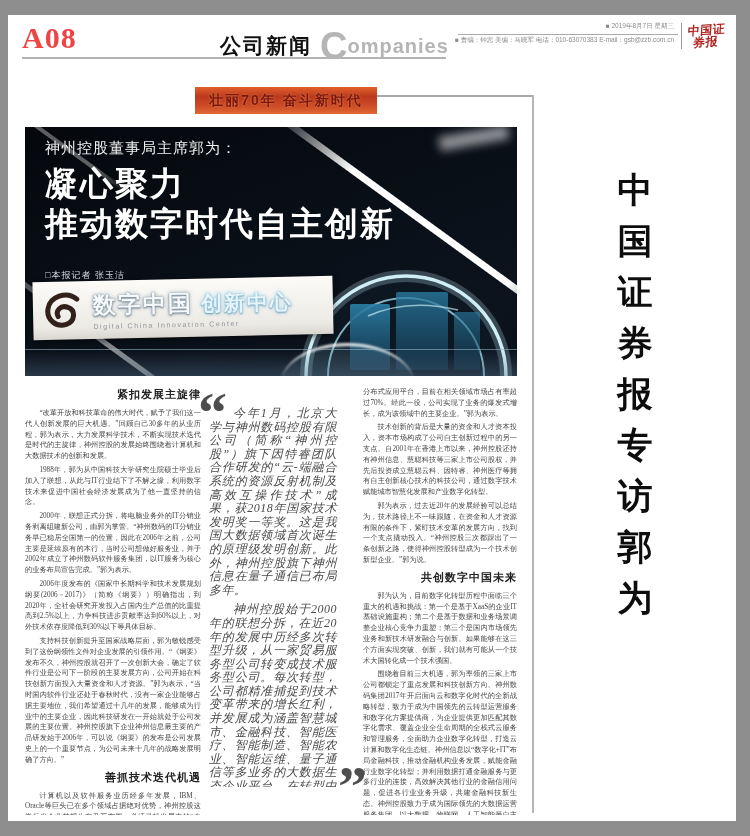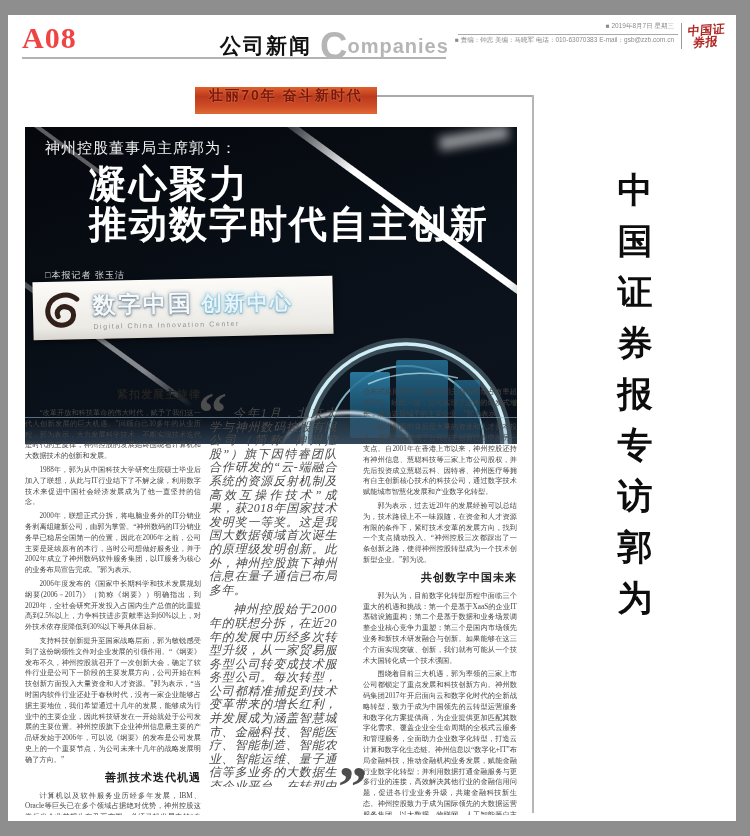--- a/index.html
+++ b/index.html
@@ -20,41 +20,41 @@
   .section .en{font-size:20px;font-weight:bold;color:#b5b5b5;font-family:"Liberation Sans","DejaVu Sans",sans-serif;letter-spacing:1px;}
   .hdr-right{position:absolute;right:62px;top:6px;width:260px;text-align:right;}
   .hdr-line{font-size:6.5px;color:#8a8a8a;font-family:"Liberation Sans","DejaVu Sans",sans-serif;line-height:9px;white-space:nowrap;}
   .hdr-mid-rule{position:absolute;right:58px;top:19px;width:220px;height:1px;background:#aaa;}
   .hdr-vrule{position:absolute;right:54px;top:8px;width:1px;height:26px;background:#999;}
   .masthead{position:absolute;right:6px;top:9px;width:48px;font-size:12px;font-weight:900;color:#b02522;
     transform:rotate(-4deg) skewX(-8deg);line-height:12px;letter-spacing:0.5px;text-align:center;}
   
   .banner{position:absolute;left:187px;top:72px;width:182px;height:27px;
     background:linear-gradient(180deg,#e2602c 0%,#bb3a1e 35%,#cd4b26 70%,#e06a33 100%);
-    display:flex;align-items:flex-start;justify-content:center;}
+    display:flex;align-items:center;justify-content:center;}
   .banner span{font-size:14px;font-weight:900;color:#7c150d;letter-spacing:2px;
     font-family:"Liberation Sans","DejaVu Sans",sans-serif;text-shadow:0 0 2px rgba(255,200,120,.55);}
   .top-hline{position:absolute;left:369px;top:80px;width:155px;height:2px;background:#a9a9a9;}
   .right-vline{position:absolute;left:524px;top:80px;width:2px;height:718px;background:#b6b6b6;}
   
-  .photo{position:absolute;left:17px;top:112px;width:492px;height:317px;overflow:hidden;
+  .photo{position:absolute;left:17px;top:112px;width:492px;height:249px;overflow:hidden;
     background:linear-gradient(160deg,#05070c 0%,#090f17 45%,#0c131d 80%,#0a1019 100%);}
   .streak{position:absolute;background:linear-gradient(90deg,rgba(255,255,255,0),#ffffff 25%,#ffffff 75%,rgba(255,255,255,0));
     height:7px;border-radius:4px;filter:blur(0.6px);}
   .streak.s1{width:380px;left:215px;top:96px;transform:rotate(36deg);}
   .streak.s2{width:240px;left:-50px;top:206px;transform:rotate(36deg);opacity:.5;height:5px;}
   .streak.s3{width:150px;left:-35px;top:18px;transform:rotate(36deg);opacity:.35;height:4px;}
   .glow-spot{position:absolute;right:8px;top:4px;width:70px;height:14px;background:#fff;opacity:.55;filter:blur(5px);transform:rotate(-10deg);}
   .floor{position:absolute;left:0;bottom:0;width:100%;height:26px;
     background:linear-gradient(180deg,rgba(30,44,60,0),rgba(90,120,148,.38));border-top:1px solid rgba(190,220,235,.35);}
   .dome{position:absolute;left:255px;bottom:-10px;width:135px;height:40px;border-radius:50% 50% 0 0/100% 100% 0 0;
     border-top:3px solid rgba(255,255,255,.85);background:rgba(150,195,220,.12);filter:blur(1px);}
   .headline{position:absolute;left:20px;top:12px;font-family:"Liberation Sans","DejaVu Sans",sans-serif;}
   .kicker{font-size:15px;color:#f2f2f2;letter-spacing:1px;margin-bottom:6px;}
-  .title{font-size:38px;line-height:40px;font-weight:900;color:#ffffff;letter-spacing:2px;margin-left:44px;}
+  .title{font-size:33px;line-height:40px;font-weight:900;color:#ffffff;letter-spacing:2px;}
   .byline{font-size:9px;color:#dcdcdc;margin-top:25px;letter-spacing:1px;}
   .sign{position:absolute;left:8px;top:152px;width:300px;height:58px;transform:rotate(-1.2deg);
     background:linear-gradient(180deg,#fcfbf8 0%,#eceae5 80%,#d9d6d0 100%);
     box-shadow:0 2px 6px rgba(0,0,0,.55);display:flex;align-items:center;padding:0 10px;box-sizing:border-box;}
   .sign-text{margin-left:10px;}
   .sign-cn{white-space:nowrap;font-family:"Liberation Sans","DejaVu Sans",sans-serif;}
   .sign-cn .m{font-size:23px;font-weight:900;color:#f5f9fb;letter-spacing:2px;
     text-shadow:0 0 1px #6f7f8a,0 0 4px #93a9b6,0 1px 2px rgba(70,90,105,.9);}
   .sign-cn .c{font-size:21px;font-weight:900;color:#e7f4fa;letter-spacing:2px;margin-left:8px;
     text-shadow:0 0 1px #79aec9,0 0 5px #8fd0ea,0 1px 2px rgba(60,110,140,.85);}

